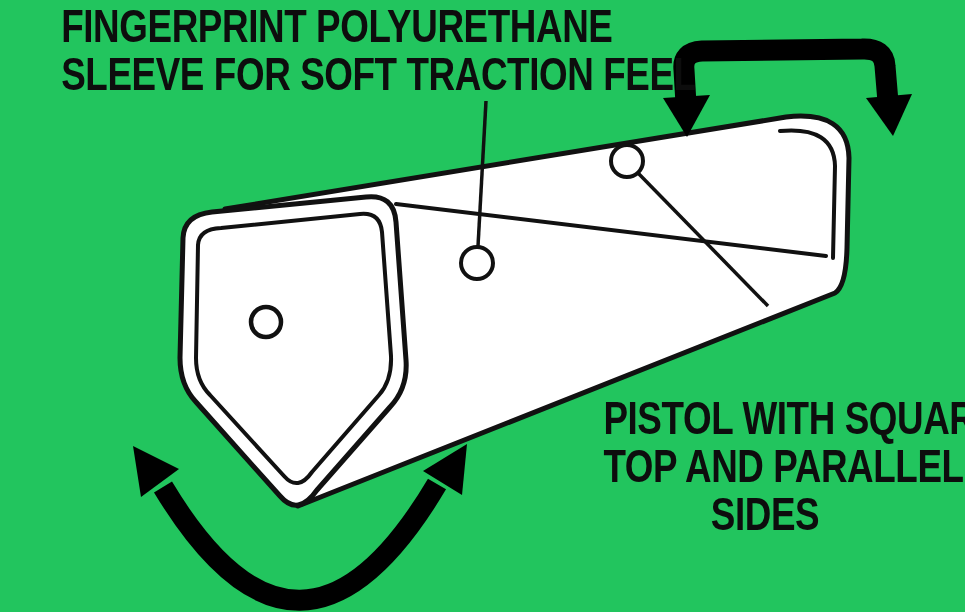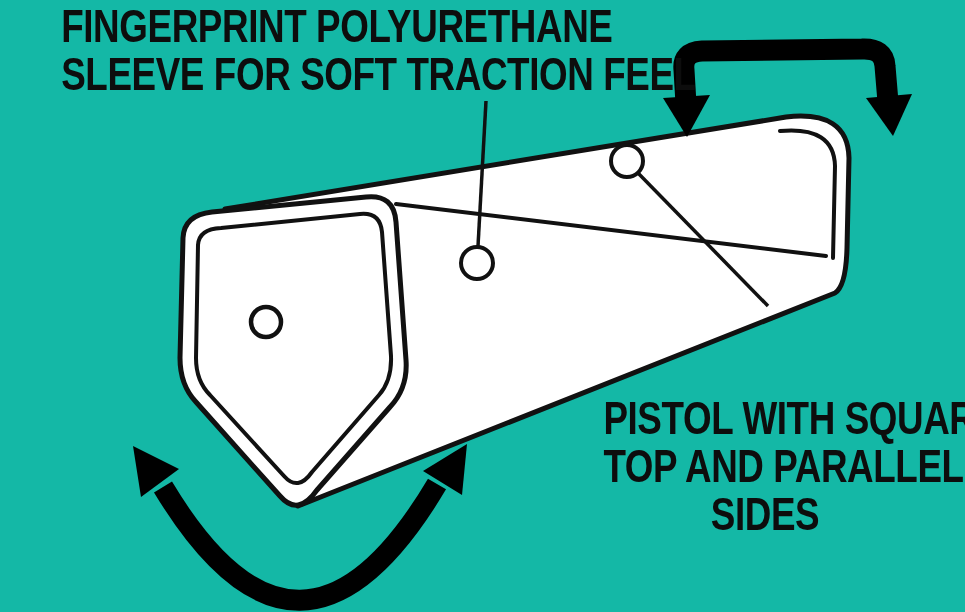--- a/index.html
+++ b/index.html
@@ -4,21 +4,21 @@
 <style>
   html, body {
     margin: 0;
     padding: 0;
     background: #ffffff;
   }
   .stage {
     position: relative;
     width: 965px;
     height: 612px;
-    background: #14b8a6;
+    background: #22c55e;
     overflow: hidden;
     font-family: "Liberation Sans", sans-serif;
   }
   .stage svg {
     position: absolute;
     inset: 0;
   }
   .label {
     position: absolute;
     color: #0d0d0d;

